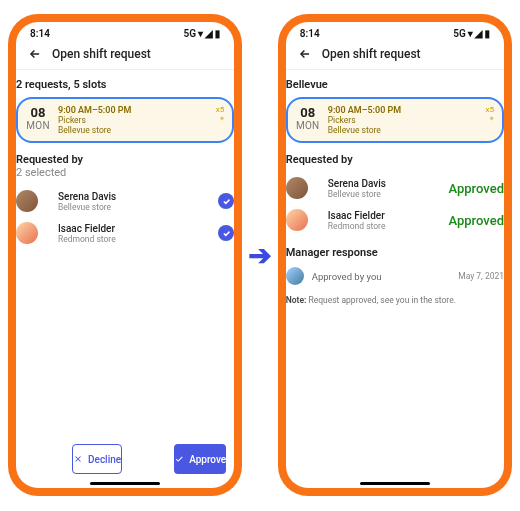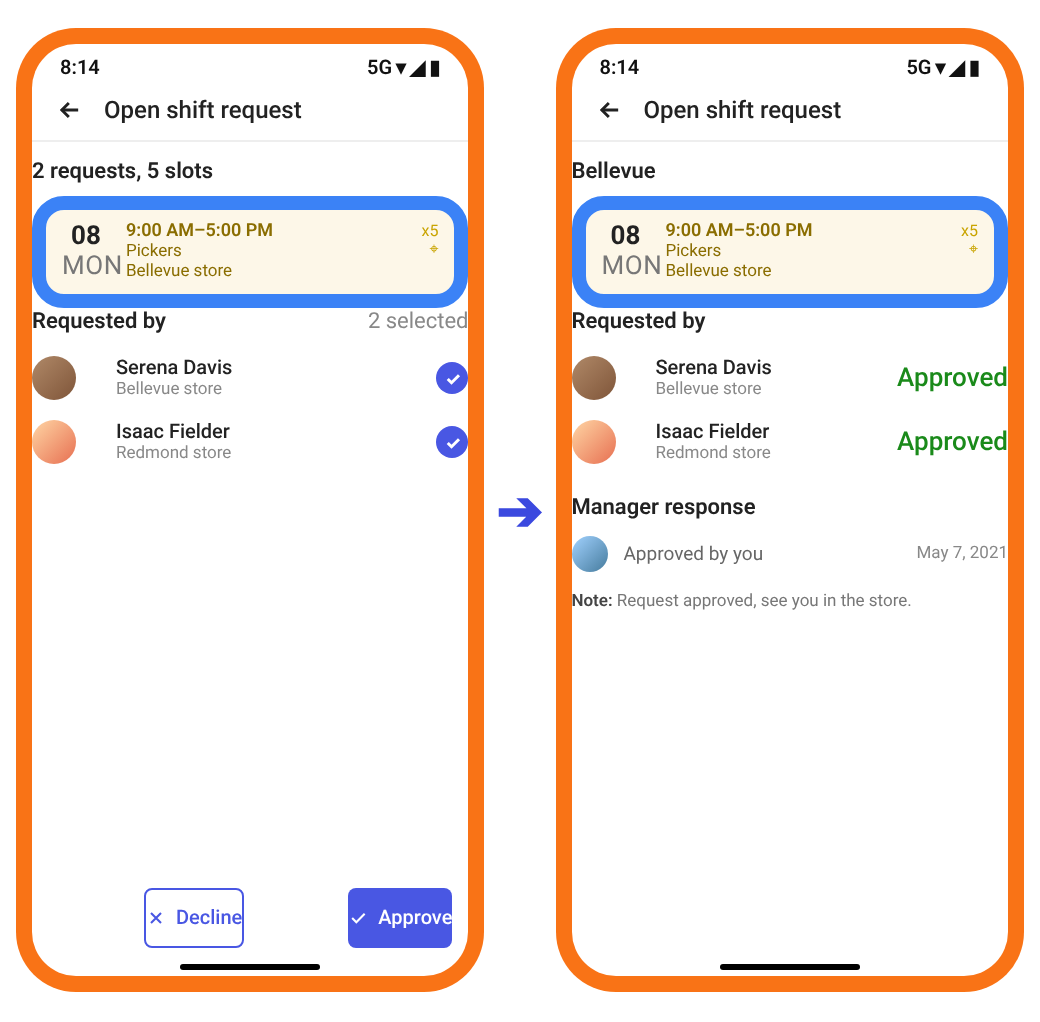--- a/index.html
+++ b/index.html
@@ -8,30 +8,30 @@
   .phone { width: 272px; height: 482px; background: #f97316; border-radius: 30px; padding: 8px; position: relative; }
   .screen { width: 100%; height: 100%; background: #fff; border-radius: 22px; overflow: hidden; display: flex; flex-direction: column; position: relative; }
   .home-ind { position:absolute; bottom:3px; left:50%; transform:translateX(-50%); width:70px; height:3px; background:#000; border-radius:2px; }
   .status { display: flex; justify-content: space-between; align-items: center; padding: 6px 14px 2px; font-size: 10px; font-weight: 600; color:#111; }
   .status .right { display:flex; gap:2px; align-items:center; }
   .hdr { display: flex; align-items: center; gap: 10px; padding: 6px 12px 8px; border-bottom: 1px solid #eee; }
   .hdr .title { font-size: 12px; font-weight: 500; color:#222; }
   .back svg { display:block; }
   .content { flex: 1; overflow: hidden; padding: 8px 0; font-size: 10px; color:#222; }
   .summary-line { font-size: 11px; font-weight: 600; margin-bottom: 6px; }
-  .shift-card { background:#fdf7e8; border:7px solid #3b82f6; border-radius:16px; padding:6px 8px; display:flex; gap:8px; }
+  .shift-card { background:#fdf7e8; border:2px solid #3b82f6; border-radius:16px; padding:6px 8px; display:flex; gap:8px; margin-bottom:10px; }
   .shift-card .date { text-align:center; width:24px; }
   .shift-card .date .num { font-size:13px; font-weight:700; color:#222; }
-  .shift-card .date .dow { font-size:13px; color:#777; letter-spacing:0.3px; }
+  .shift-card .date .dow { font-size:10px; color:#777; letter-spacing:0.3px; }
   .shift-card .info { flex:1; color:#8a6d00; }
   .shift-card .info .time { font-size:9px; font-weight:600; }
   .shift-card .info .role { font-size:8.5px; }
   .shift-card .info .loc  { font-size:8.5px; }
   .shift-card .tail { color:#c9a400; font-size:8px; text-align:right; }
-  .sec-row { display:flex; justify-content:space-between; align-items:baseline; margin-bottom:6px; }
+  .sec-row { display:flex; justify-content:space-between; align-items:baseline; margin-bottom:6px;flex-direction:column; }
   .sec-title { font-size:11px; font-weight:600; }
   .sec-sub { font-size:11px; color:#888; }
   .person { display:flex; align-items:center; gap:20px; padding:5px 0; }
   .avatar { width:22px; height:22px; border-radius:50%; background:linear-gradient(135deg,#b08968,#7f5539); flex:0 0 auto; }
   .avatar.a2 { background:linear-gradient(135deg,#ffd6a5,#e76f51); }
   .avatar.m  { background:linear-gradient(135deg,#a2d2ff,#457b9d); width:18px; height:18px; }
   .p-body { flex:1; }
   .p-name { font-size:10px; font-weight:500; color:#222; }
   .p-sub  { font-size:8.5px; color:#888; }
   .check { width:16px; height:16px; border-radius:50%; background:#4957e3; display:flex; align-items:center; justify-content:center; }

